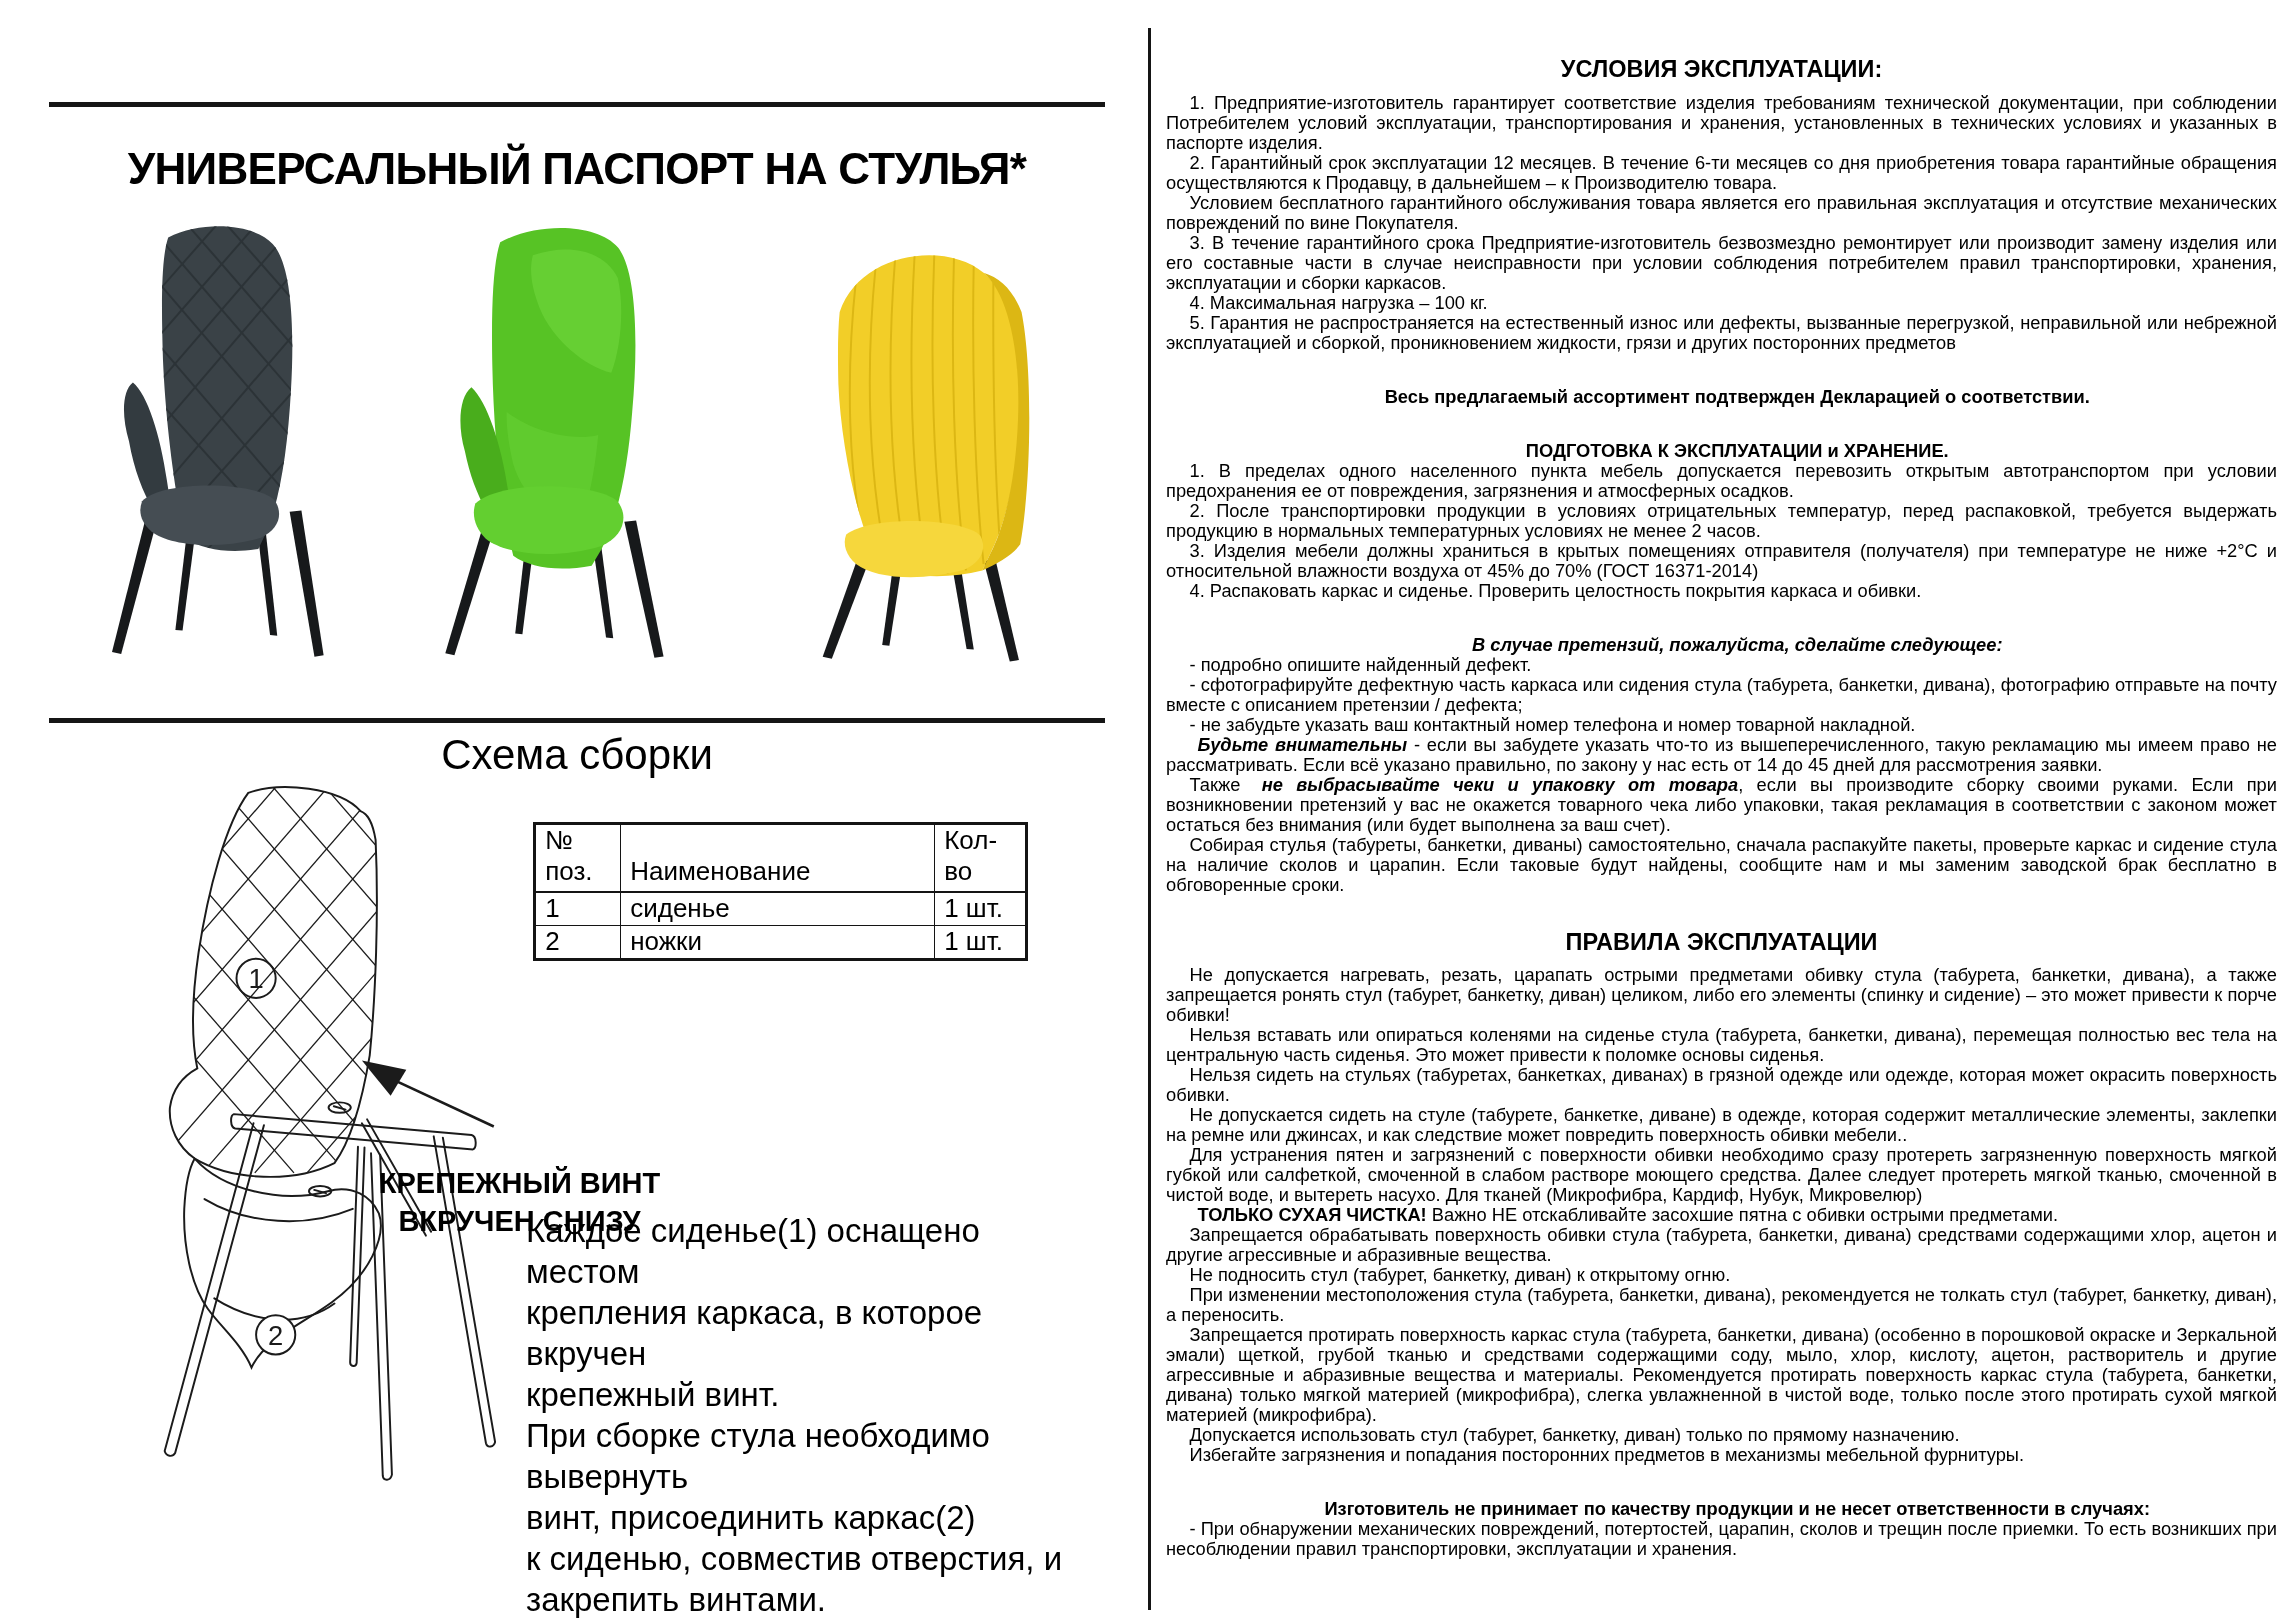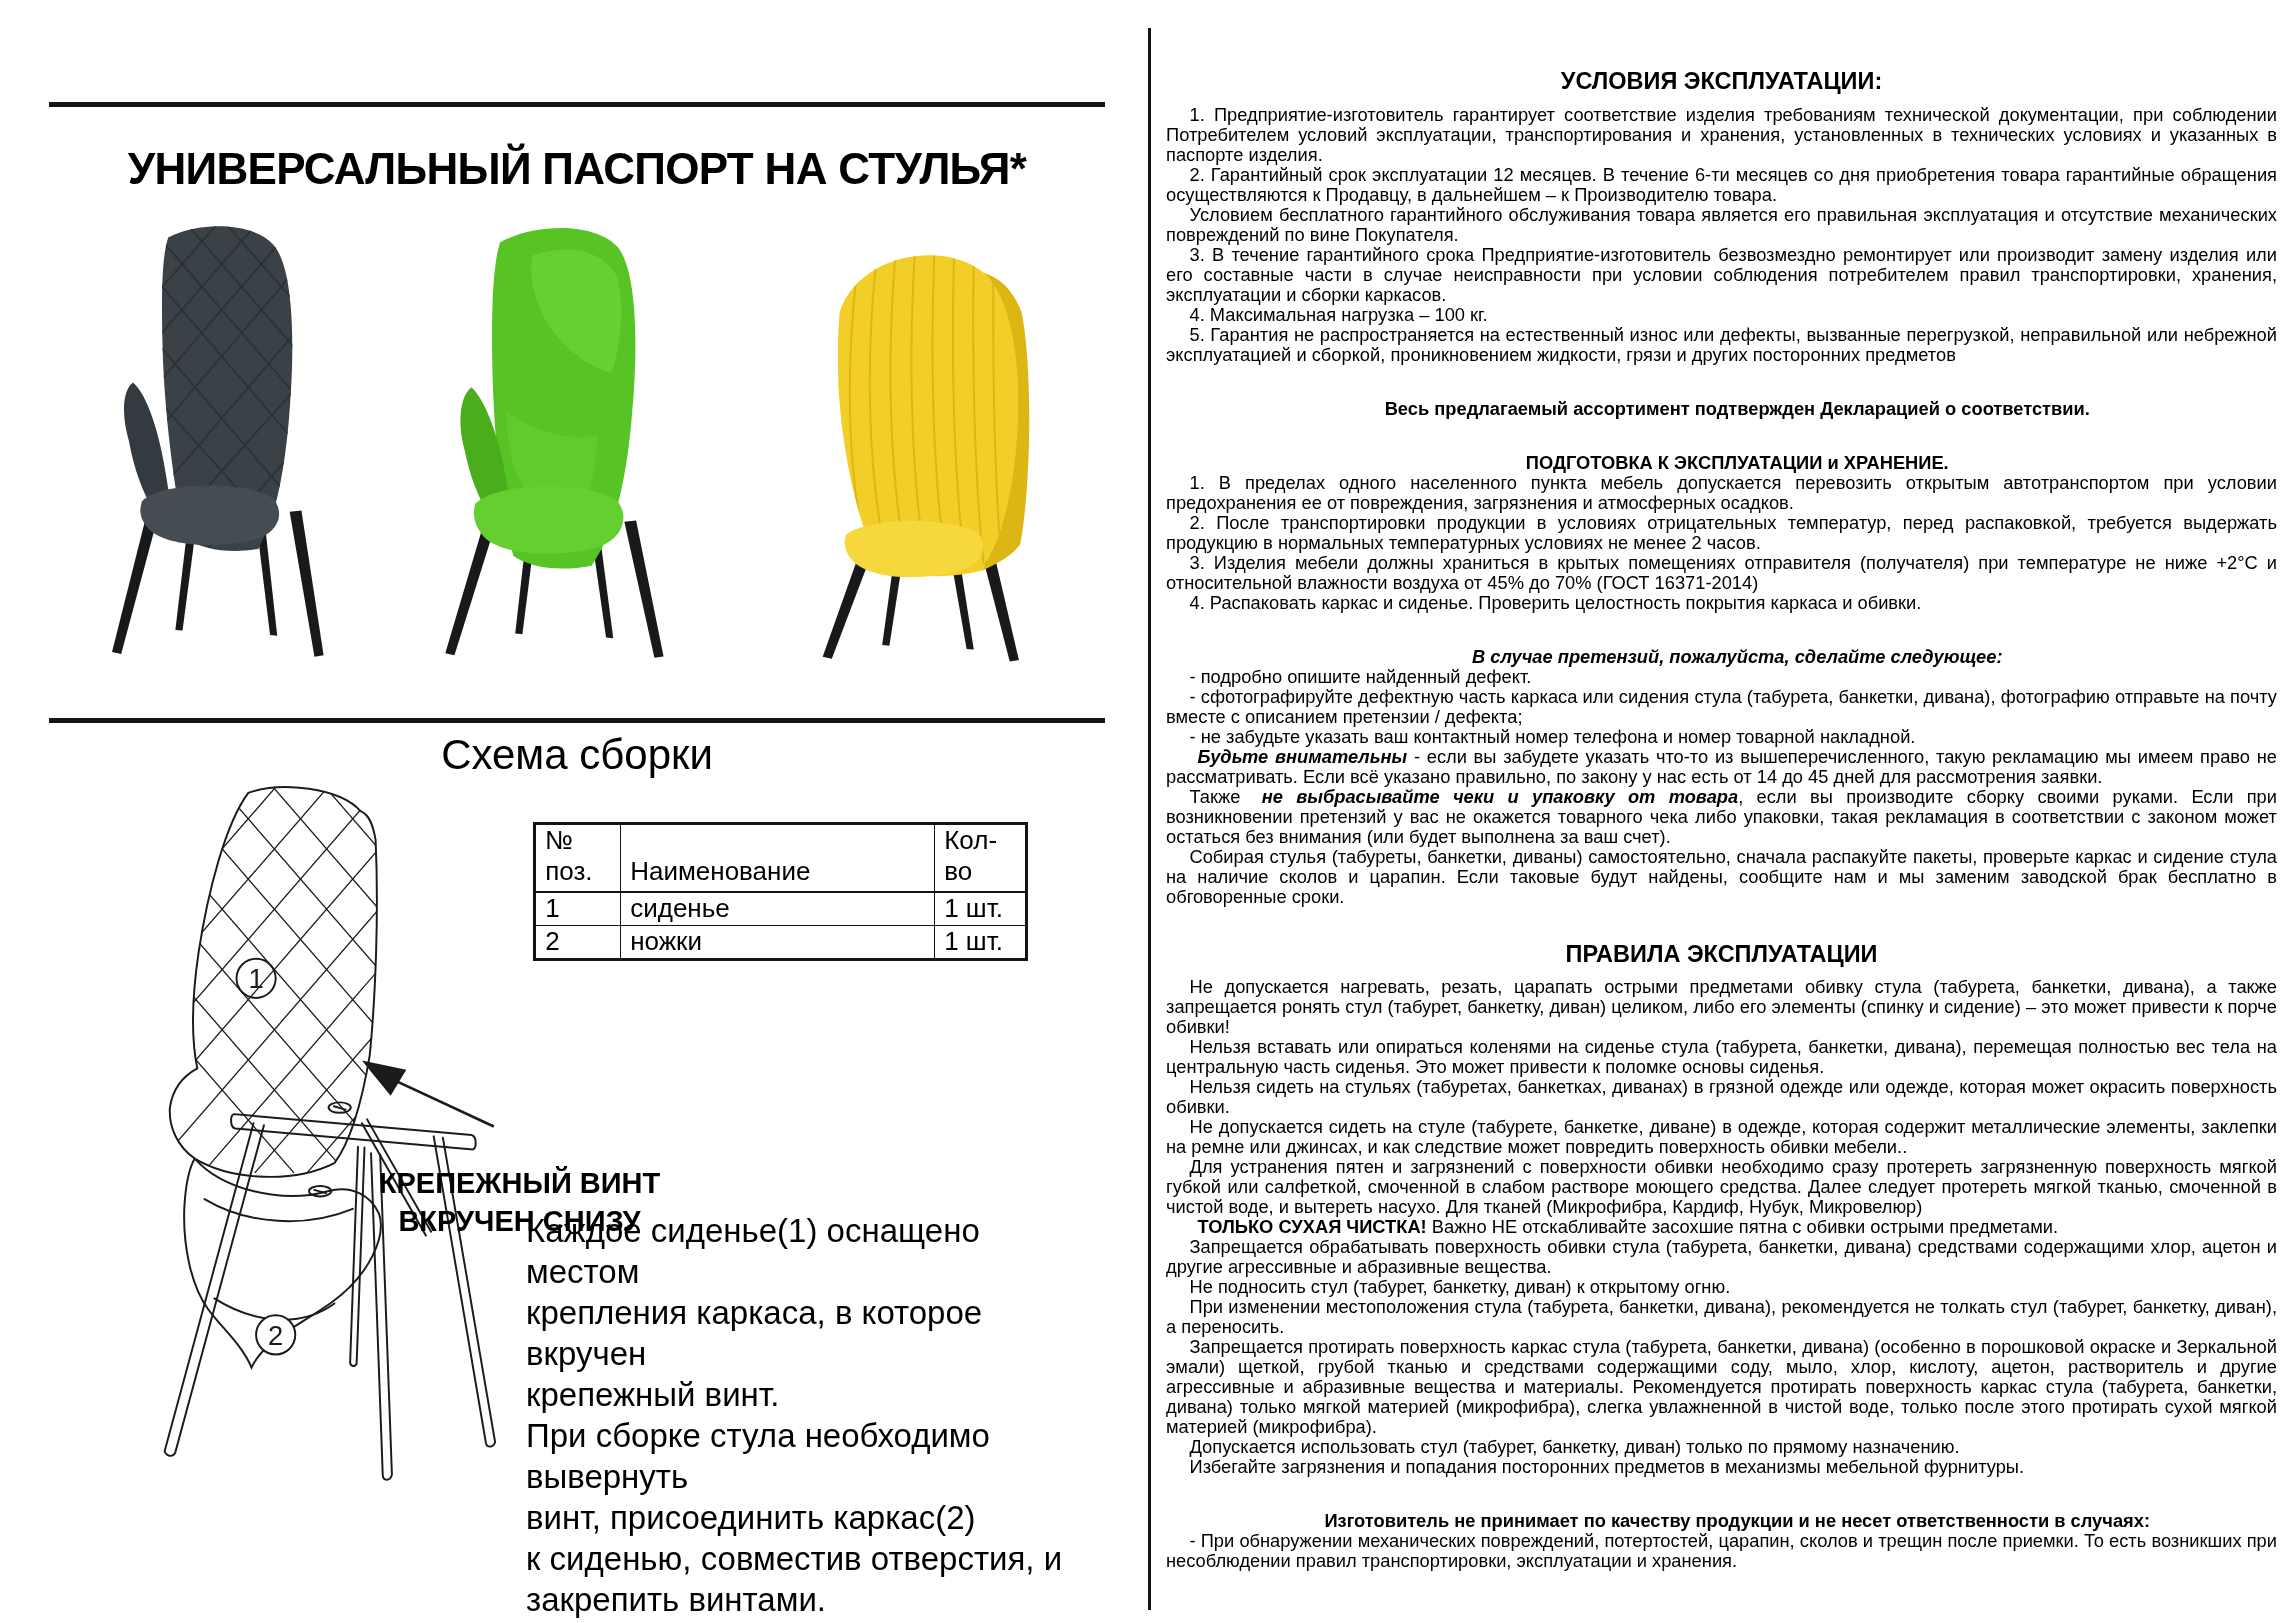--- a/index.html
+++ b/index.html
@@ -31,21 +31,21 @@
   table.parts th{height:48px;}
   table.parts td{height:30px;vertical-align:middle;padding-bottom:1.3px;}
   table.parts tr.hdr{border-bottom:2.6px solid #141414;}
   col.c1{width:86px;} col.c2{width:314px;} col.c3{width:92px;}
 
   .screw-note{position:absolute;left:366px;top:1164px;width:307px;text-align:center;
               font-weight:bold;font-size:29px;line-height:38px;white-space:pre-line;}
   .instructions{position:absolute;left:526px;top:1210px;width:575px;
                 font-size:33px;line-height:41px;white-space:pre-line;}
 
-  .terms{position:absolute;left:1166px;top:68px;width:1111px;}
+  .terms{position:absolute;left:1166px;top:56px;width:1111px;}
   .blk{margin:0;font-size:18.3px;line-height:20px;text-align:justify;text-indent:23.5px;}
   .blk.hc{text-align:center;text-indent:0;font-weight:bold;font-size:23.5px;line-height:27.5px;
           margin-bottom:9.2px;}
   .blk.gap{margin-top:34px;text-align:center;}
   .blk .b{font-weight:bold;padding-left:8px;}
   .blk .i{font-style:italic;}
 
   svg .ln{stroke:#1b1b1b;stroke-width:3;fill:none;stroke-linecap:round;}
   svg .hatch{stroke:#1b1b1b;stroke-width:2;}
   svg text.callout{font-family:"Liberation Sans",sans-serif;font-size:42px;fill:#1b1b1b;}

